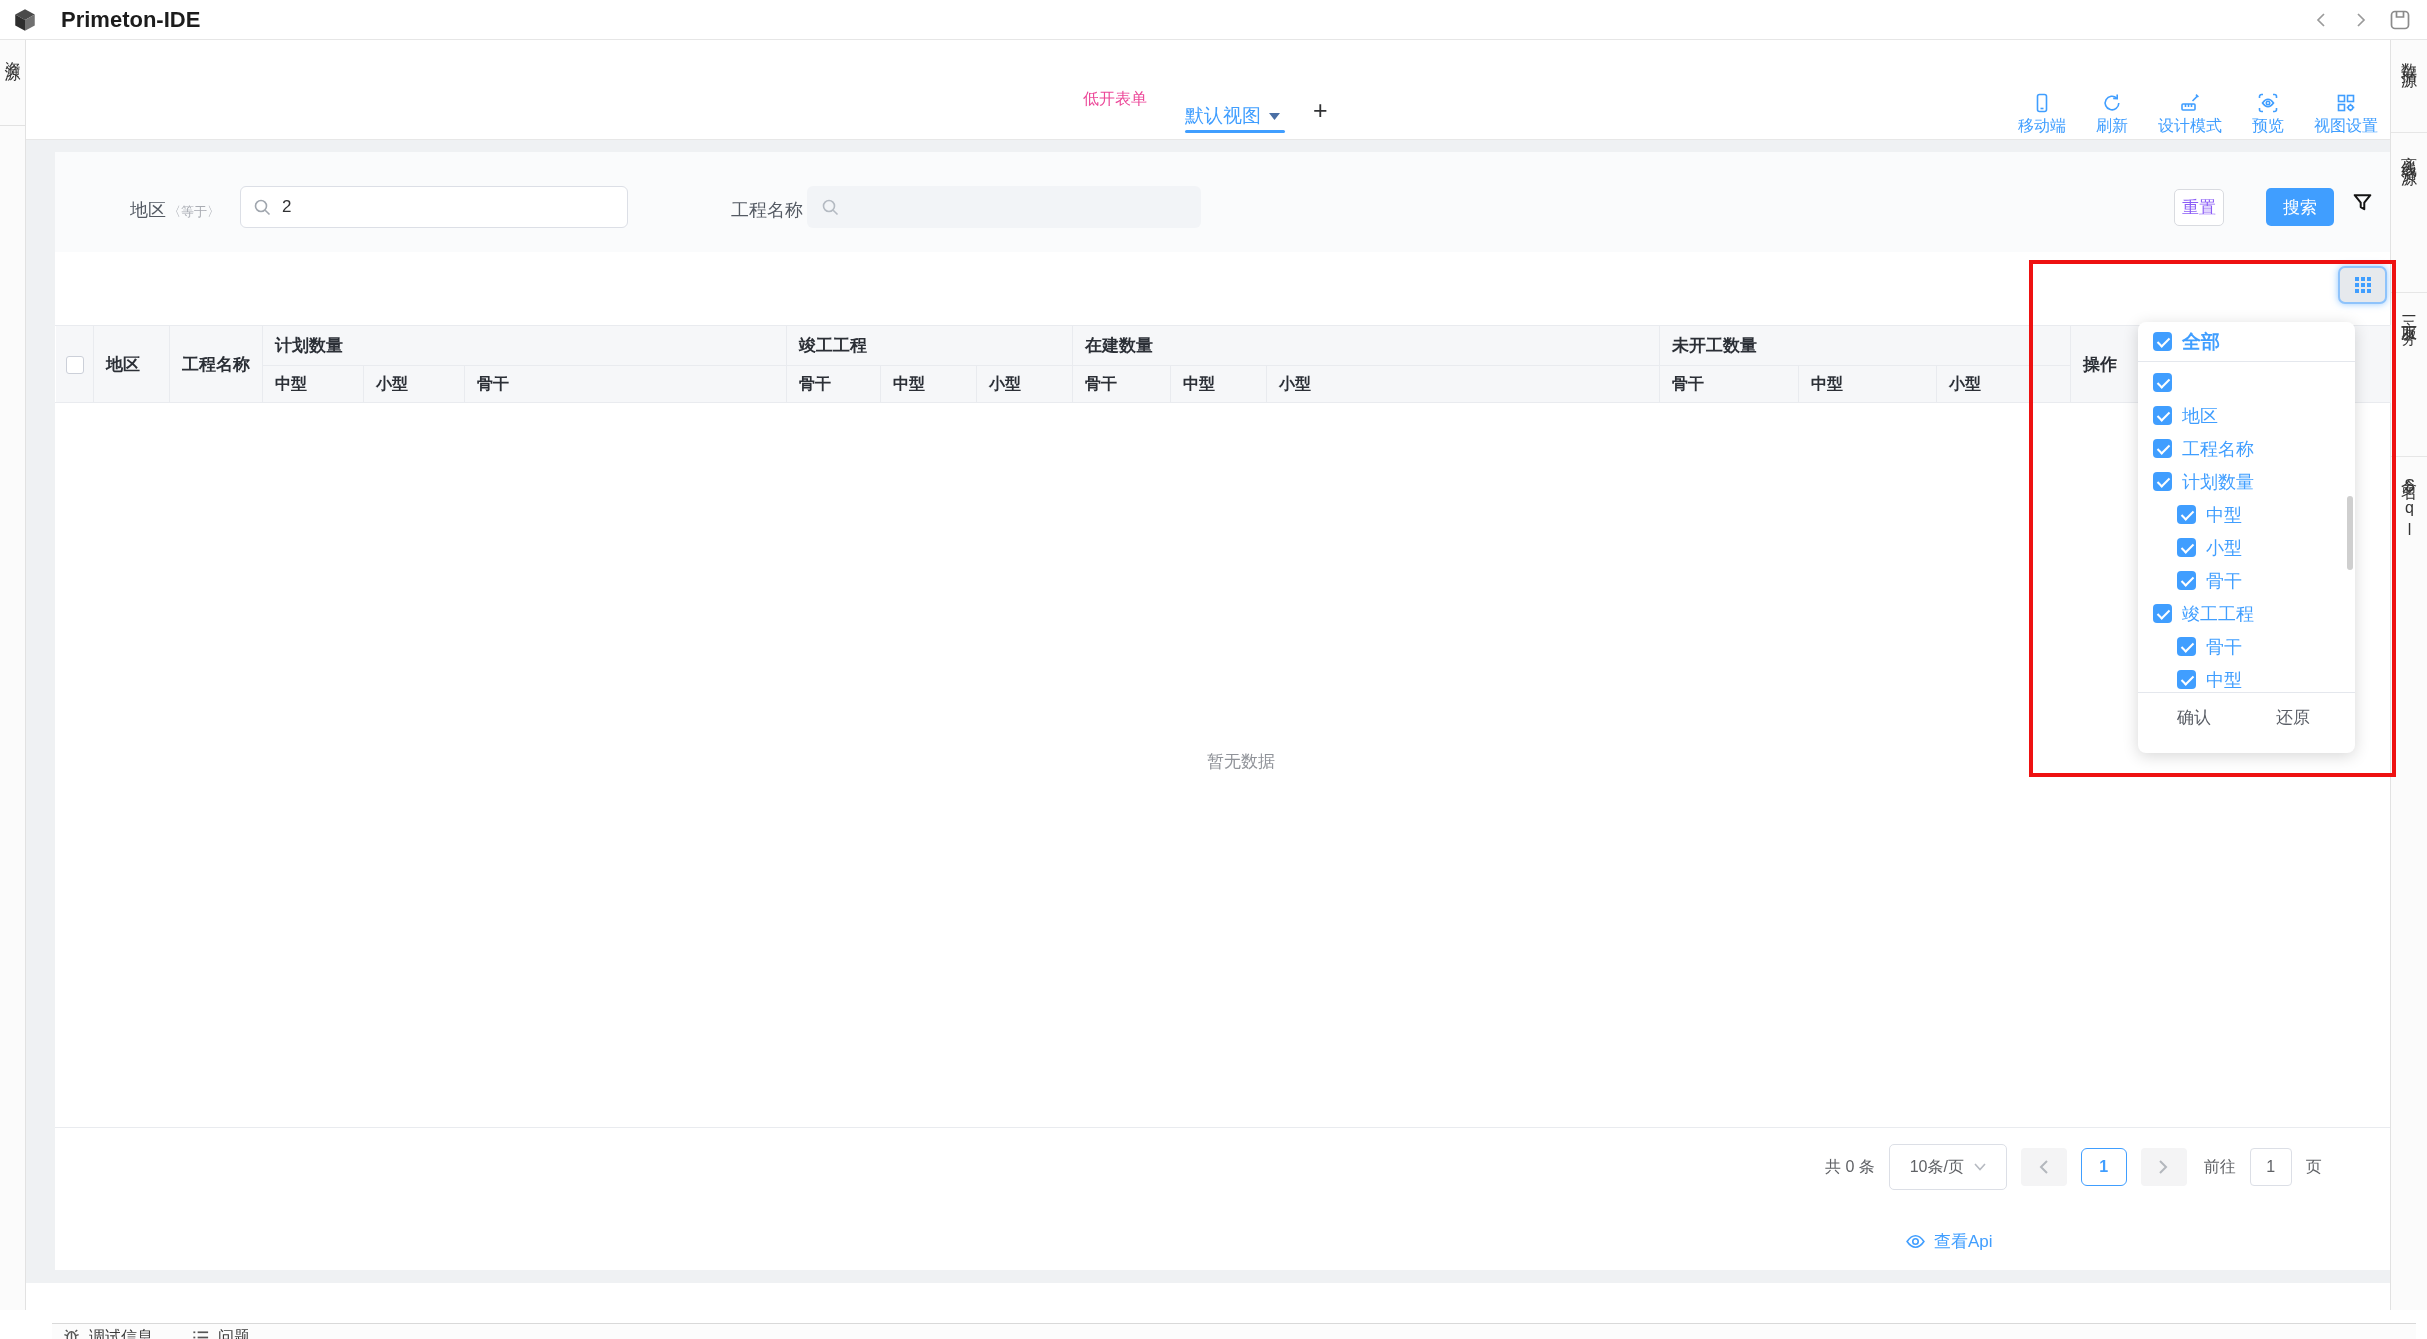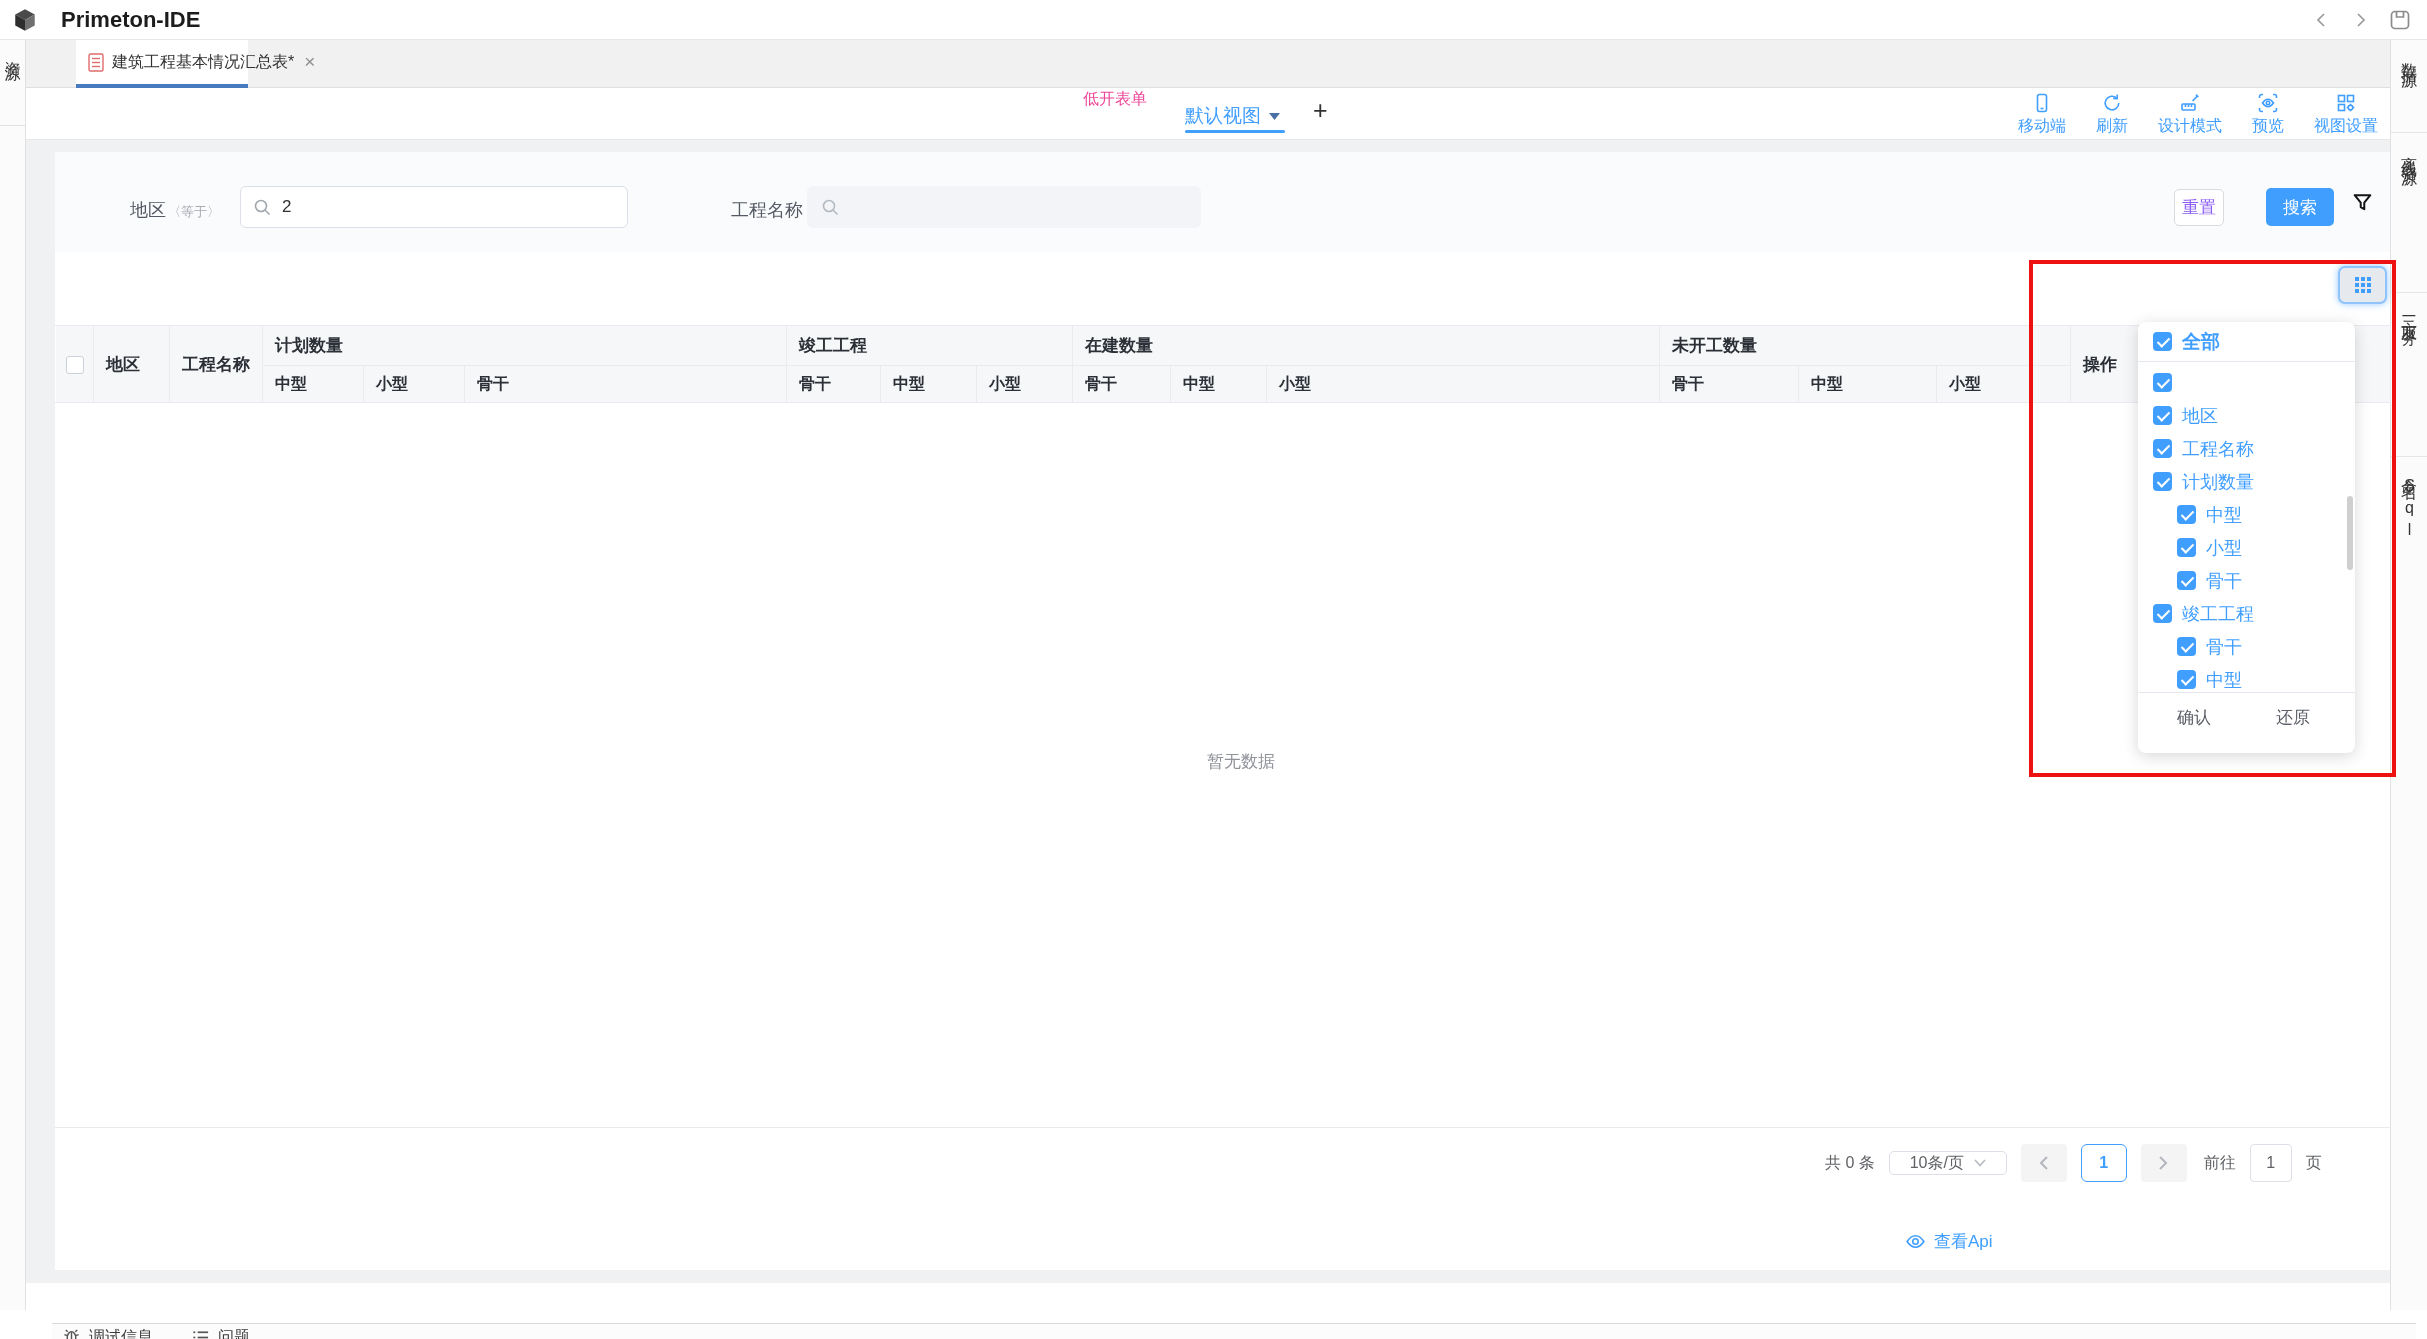--- a/index.html
+++ b/index.html
@@ -66,21 +66,21 @@
   .tbl th.first { border-left:1px solid #e9ebef; border-left-color:transparent; }
   .tbl tr.r1 th { height:40px; }
   .tbl tr.r2 th { height:37px; font-size:16px; }
   .tbl th.cbcell { text-align:center; padding:0; }
   .hdr-cb { display:inline-block; width:18px; height:18px; border:1px solid #ccd0d9; border-radius:3px; background:#fff; vertical-align:middle; cursor:pointer; }
   .tbl-bottom { position:absolute; left:0; top:975px; width:2335px; border-bottom:1px solid #e9ebef; }
   .empty-text { position:absolute; left:1152px; top:598px; font-size:17px; color:#909399; }
 
   
   .pager { position:absolute; left:1770px; top:992px; display:flex; align-items:center; gap:14px; font-size:16px; color:#606266; }
-  .pg-select { width:118px; height:24px; border:1px solid #dcdfe6; border-radius:5px; background:#fff; display:flex; align-items:center; justify-content:center; gap:10px; cursor:pointer; }
+  .pg-select { width:118px; height:46px; border:1px solid #dcdfe6; border-radius:5px; background:#fff; display:flex; align-items:center; justify-content:center; gap:10px; cursor:pointer; }
   .pg-btn { width:46px; height:38px; border-radius:4px; background:#f4f4f5; display:flex; align-items:center; justify-content:center; cursor:pointer; }
   .pg-cur { width:46px; height:38px; border-radius:6px; background:#fff; border:1px solid #409EFF; color:#409EFF; font-weight:bold; display:flex; align-items:center; justify-content:center; cursor:pointer; }
   .pg-goto-input { width:42px; height:38px; border:1px solid #dcdfe6; border-radius:4px; text-align:center; font-size:16px; color:#606266; outline:none; font-family:inherit; }
 
   .api-link { position:absolute; left:1850px; top:1078px; display:flex; align-items:center; gap:8px; color:#409EFF; font-size:17px; cursor:pointer; }
 
   
   .col-panel { position:absolute; left:2138px; top:322px; width:217px; height:431px; background:#fff; border-radius:8px; box-shadow:0 3px 16px rgba(0,0,0,.16); z-index:50; }
   .cp-head { height:40px; display:flex; align-items:center; gap:10px; padding-left:15px; border-bottom:1px solid #e4e7ed; }
   .cp-head .cp-label { font-size:19px; font-weight:bold; color:#409EFF; }
@@ -153,35 +153,20 @@
     <div class="rail-section s3">
         <span class="rail-text">三方服务</span>
       </div>
     <div class="rail-section s4">
         <span class="rail-text">命名Sql</span>
       </div>
   </div>
 
   <div class="center">
 
-    <div class="tabstrip">
-      <div class="tab">
-        <span>
-          <svg width="16" height="19" viewBox="0 0 16 19" fill="none" stroke="#e06c6c" stroke-width="1.4">
-            <rect x="1" y="1" width="14" height="17" rx="1.5"></rect>
-            <line x1="4" y1="5.5" x2="12" y2="5.5"></line>
-            <line x1="4" y1="9.5" x2="12" y2="9.5"></line>
-            <line x1="4" y1="13.5" x2="12" y2="13.5"></line>
-          </svg>
-        </span>
-        <span class="tab-title">建筑工程基本情况汇总表*</span>
-        <span class="tab-close">×</span>
-      </div>
-      <div class="tab-underline"></div>
-    </div>
 
     <div class="viewbar">
       <span class="vb-formtype">低开表单</span>
       <span class="vb-viewtab">
         <span>默认视图</span>
         <span>
           <svg width="13" height="9" viewBox="0 0 13 9">
               <polygon points="1,1 12,1 6.5,8" fill="#4a6fa5"></polygon>
             </svg>
         </span>

